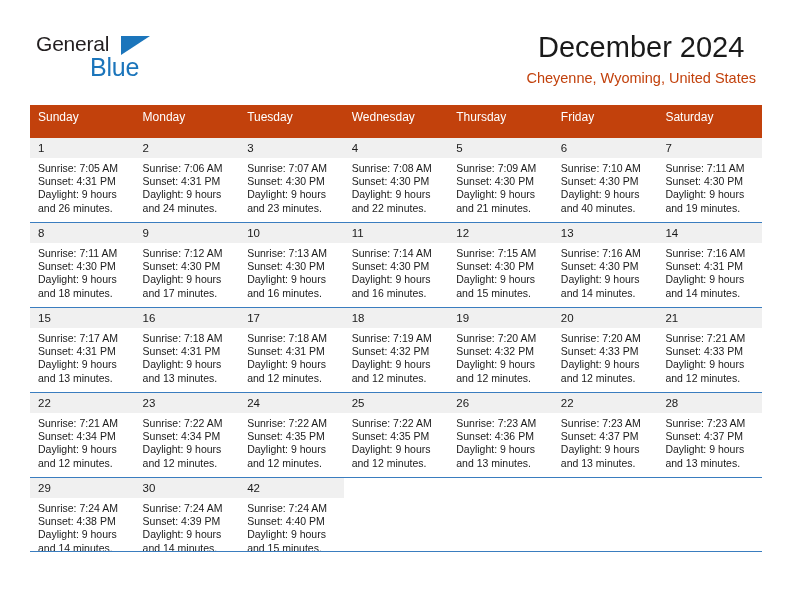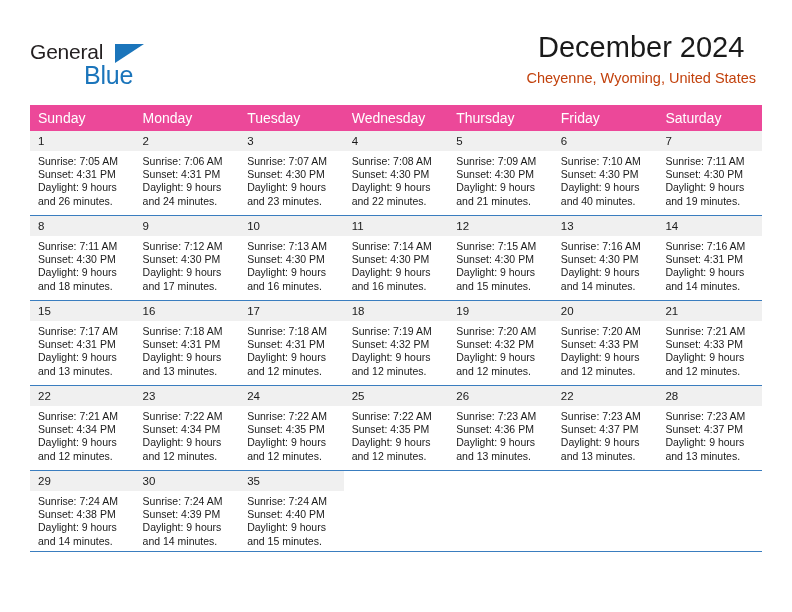--- a/index.html
+++ b/index.html
@@ -24,25 +24,24 @@
   
   .top {
     position: absolute;
     left: 0;
     top: 0;
     width: 792px;
     height: 100px;
   }
   .logo {
     position: absolute;
-    left: 30px;
+    left: 36px;
     top: 32px;
     width: 180px;
     height: 50px;
-    margin-top: 8px;
   }
   .logo-general {
     position: absolute;
     left: 0;
     top: 0;
     font-size: 21px;
     letter-spacing: -0.2px;
     color: #231f20;
     font-family: "Liberation Sans", sans-serif;
   }
@@ -91,26 +90,26 @@
     position: absolute;
     left: 30px;
     top: 105px;
     width: 732px;
     border-collapse: collapse;
     table-layout: fixed;
   }
   .cal col { width: 104.57px; }
 
   .cal thead th {
-    background: #ec4899;
+    background: #c2410c;
     color: #ffffff;
-    font-size: 14px;
+    font-size: 12px;
     font-weight: normal;
     text-align: left;
-    padding: 5px 0 5px 8px;
+    padding: 5px 0 14px 8px;
     height: 12px;
     border: none;
   }
 
   .weekrow > td {
     vertical-align: top;
     padding: 0;
     border: none;
     height: 84px;
   }
@@ -529,21 +528,21 @@
               <div class="info">
                 <div>Sunrise: 7:24 AM</div>
                 <div>Sunset: 4:39 PM</div>
                 <div>Daylight: 9 hours</div>
                 <div>and 14 minutes.</div>
               </div>
             </div>
           </td>
           <td>
             <div class="cell">
-              <div class="daynum">35</div>
+              <div class="daynum">42</div>
               <div class="info">
                 <div>Sunrise: 7:24 AM</div>
                 <div>Sunset: 4:40 PM</div>
                 <div>Daylight: 9 hours</div>
                 <div>and 15 minutes.</div>
               </div>
             </div>
           </td>
           <td>
             <div class="cell empty">

